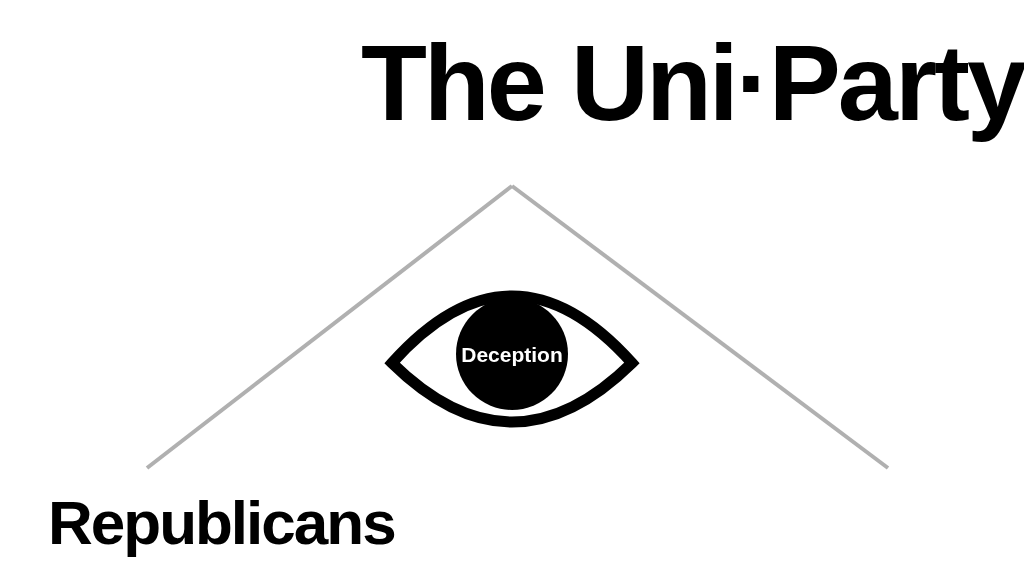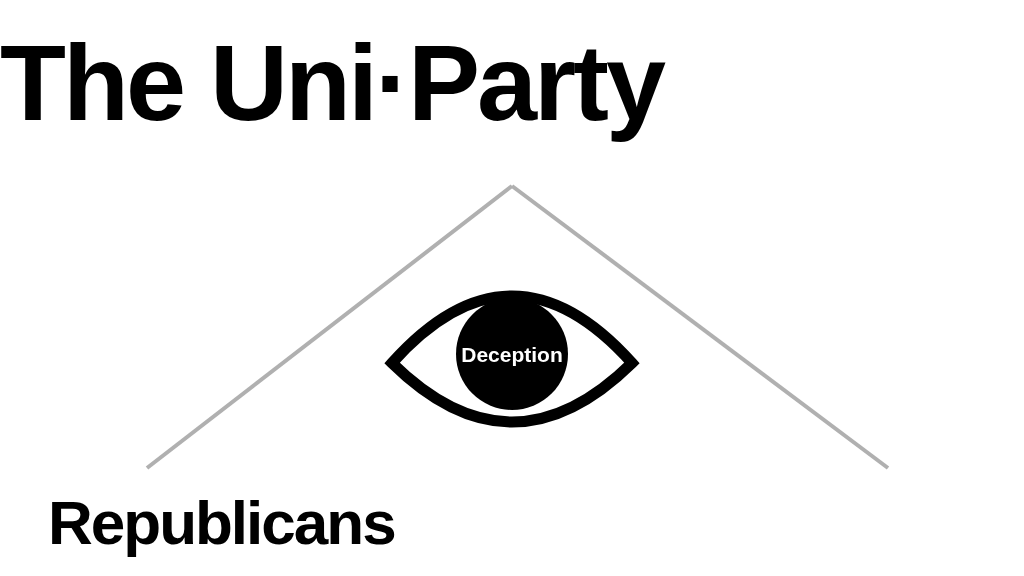--- a/index.html
+++ b/index.html
@@ -16,21 +16,21 @@
     width: 1024px;
     height: 576px;
     background: #ffffff;
   }
   .title {
     position: absolute;
     top: 18px;
     left: 0;
     width: 100%;
     margin: 0;
-    text-align: left;
+    text-align: right;
     font-size: 108px;
     font-weight: bold;
     letter-spacing: -3px;
     color: #000000;
     line-height: 1.2;
   }
   .diagram-svg {
     position: absolute;
     top: 0;
     left: 0;

